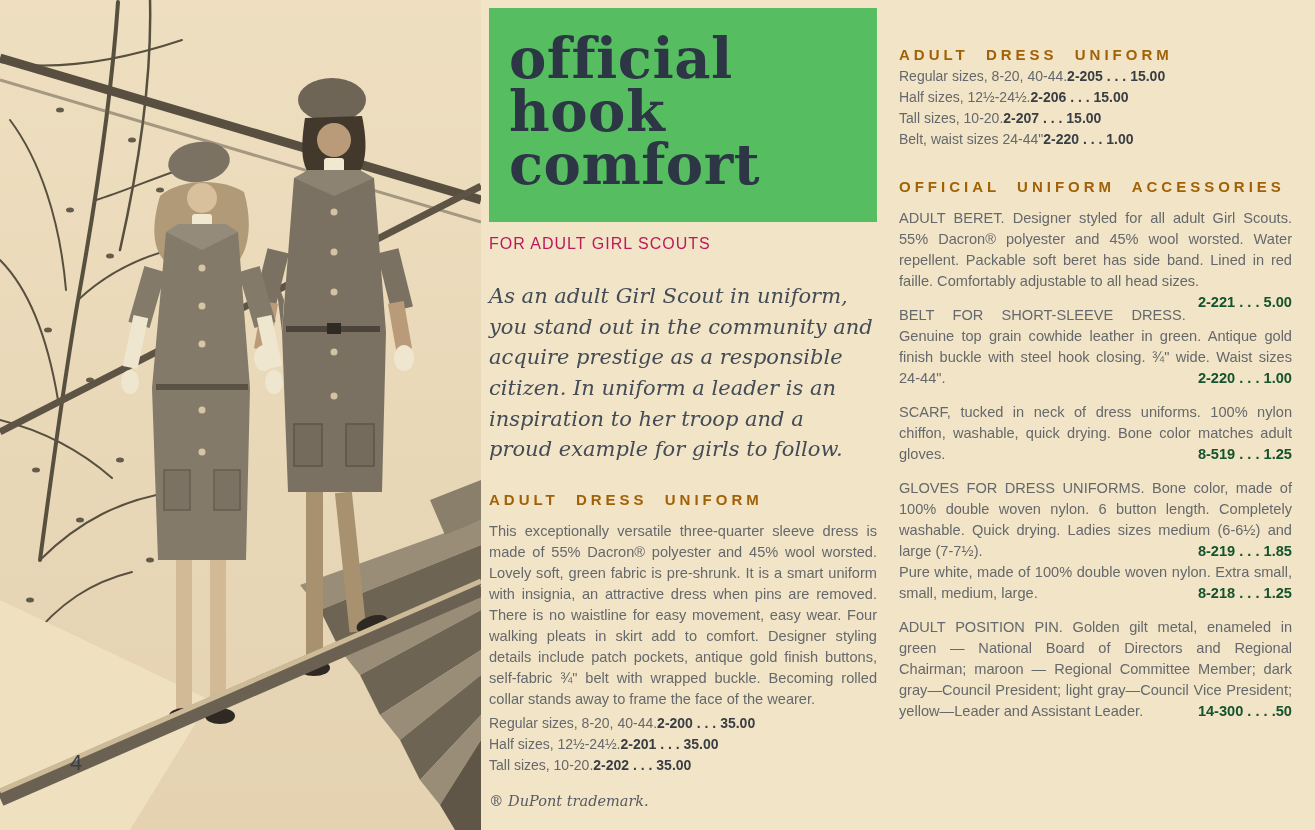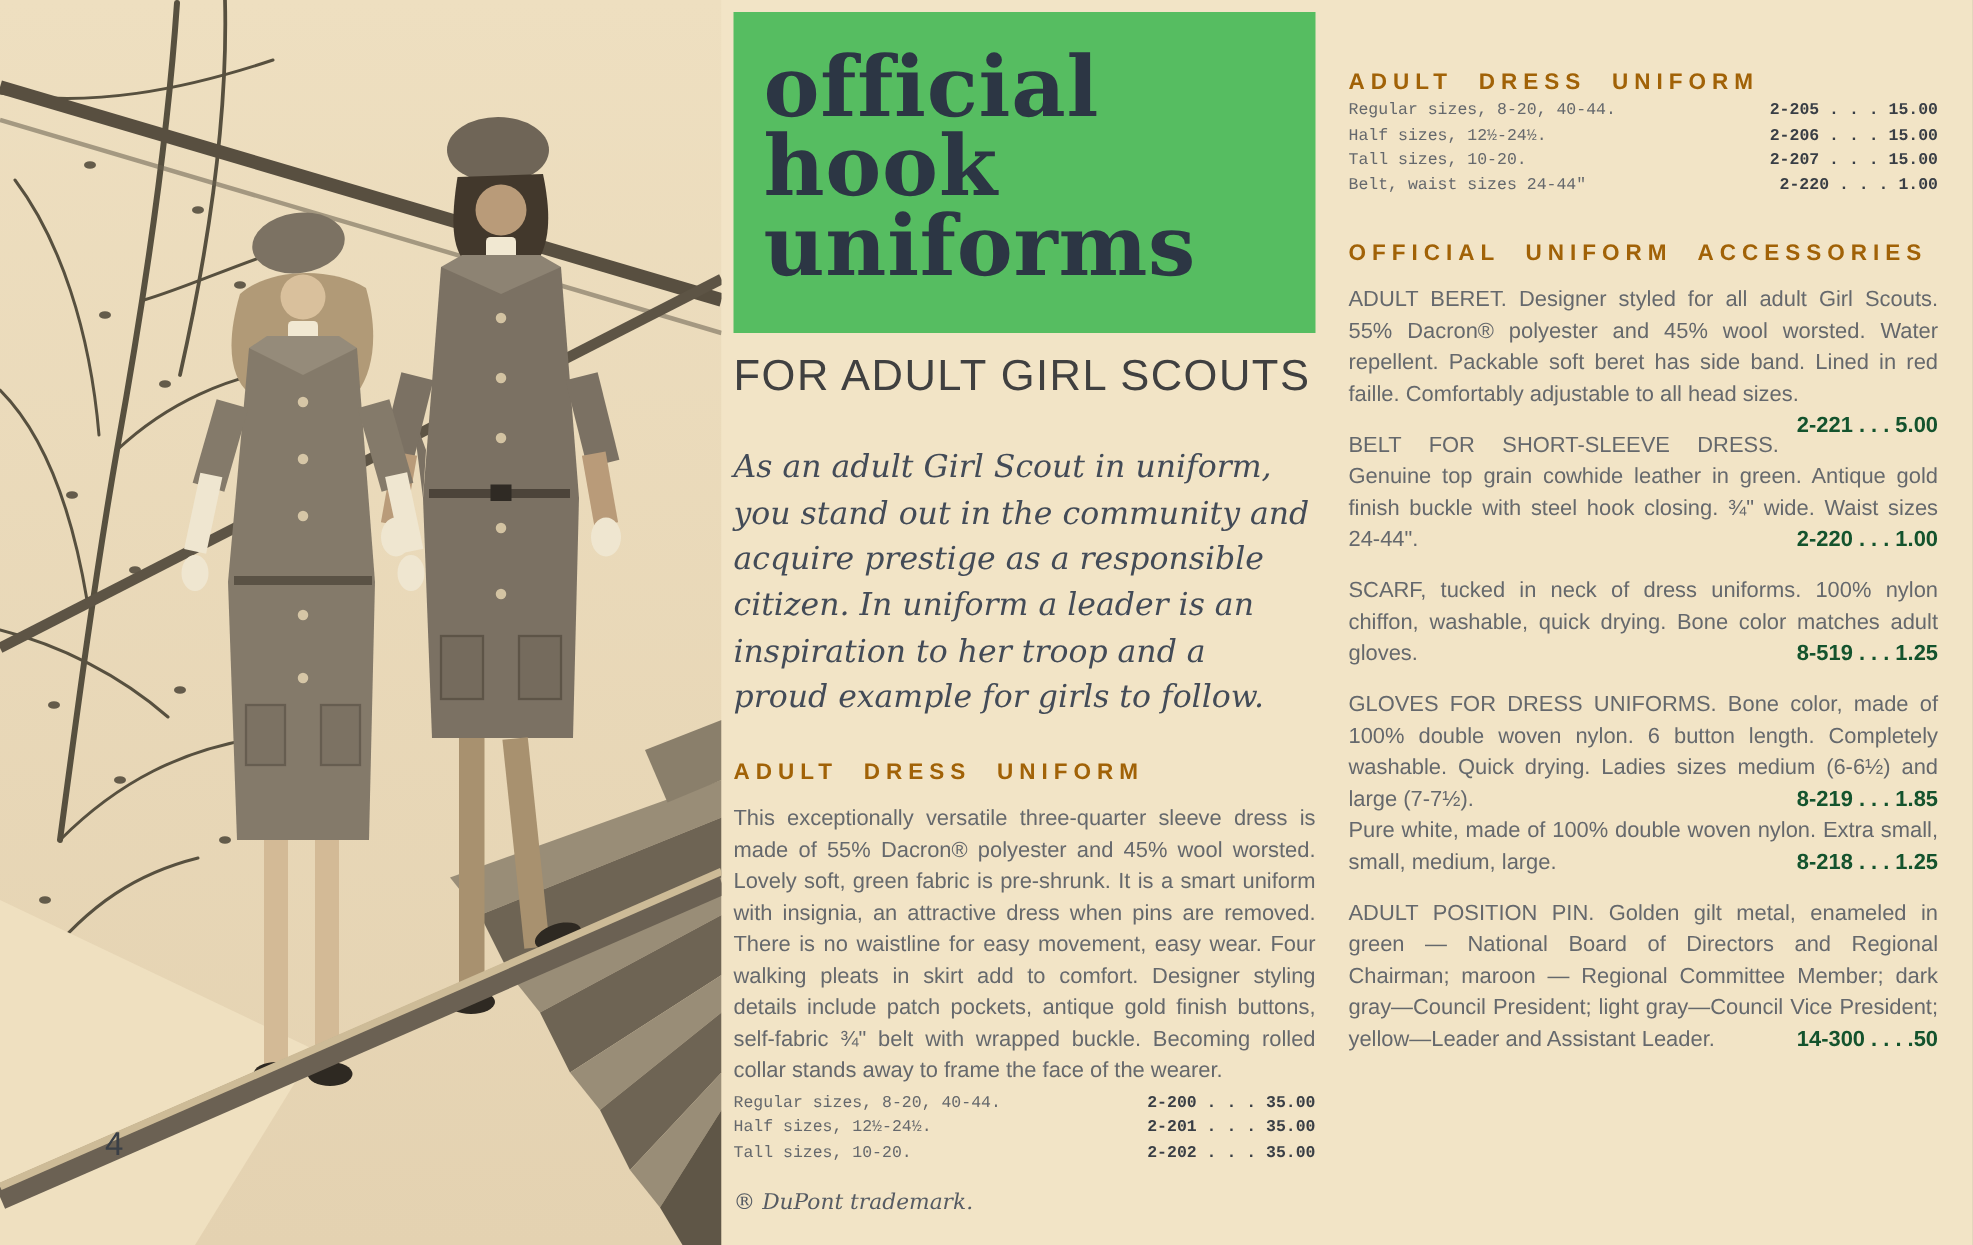--- a/index.html
+++ b/index.html
@@ -21,42 +21,42 @@
   
   .green-box {
     width:388px; height:214px; background:#56bd61;
     padding:24px 16px 0 20px;
   }
   .title-line {
     font-family:"DejaVu Serif", serif; font-weight:bold;
     font-size:56px; line-height:0.95; color:#2c3644; letter-spacing:0.5px;
   }
   .subtitle {
-    margin-top:13px; font-size:29px; color:#404040; letter-spacing:1px;
+    margin-top:13px; font-size:16px; color:#be185d; letter-spacing:1px;
   }
   .intro {
     margin-top:28px; padding-right:4px;
     font-family:"DejaVu Serif", serif; font-style:italic;
     font-size:21px; line-height:1.46; color:#434b57;
   }
   
   .sec-heading {
     font-size:15px; font-weight:bold; color:#a16207;
     letter-spacing:4px; word-spacing:9px;
   }
   .body-text {
     margin-top:13px; font-size:14.6px; line-height:1.44;
     color:#65686c; text-align:justify;
   }
   .mt26 { margin-top:26px; }
   .mt28 { margin-top:28px; }
   .size-rows { margin-top:3px; }
   .size-row {
-    display:flex; justify-content:space-between;
-    font-size:11px; line-height:1.5; color:#65686c;font-family:Liberation Mono, monospace;
+    display:flex; 
+    font-size:14px; line-height:1.5; color:#65686c;
   }
   .size-row .price { font-weight:bold; color:#393e45; }
   .item {
     margin-top:13px; font-size:14.6px; line-height:1.44;
     color:#65686c; text-align:justify;
   }
   .item .inline-price {
     float:right; font-weight:bold; color:#14532d; padding-left:12px;
   }
   .item-part2 { margin-top:0; }
@@ -192,21 +192,21 @@
         <line x1="0" y1="791" x2="481" y2="581" stroke="#cdbb97" stroke-width="5"></line>
       </g>
     </svg>
     <div class="page-num">4</div>
   </div>
 
   <div class="col-mid">
     <div class="green-box">
       <div class="title-line">official</div>
       <div class="title-line">hook</div>
-      <div class="title-line">uniforms</div>
+      <div class="title-line">comfort</div>
     </div>
     <div class="subtitle">FOR ADULT GIRL SCOUTS</div>
 
     <p class="intro">As an adult Girl Scout in uniform, you stand out in the community and acquire prestige as a responsible citizen. In uniform a leader is an inspiration to her troop and a proud example for girls to follow.</p>
 
     <div class="sec-heading mt26">ADULT DRESS UNIFORM</div>
     <p class="body-text">This exceptionally versatile three-quarter sleeve dress is made of 55% Dacron® polyester and 45% wool worsted. Lovely soft, green fabric is pre-shrunk. It is a smart uniform with insignia, an attractive dress when pins are removed. There is no waistline for easy movement, easy wear. Four walking pleats in skirt add to comfort. Designer styling details include patch pockets, antique gold finish buttons, self-fabric ¾" belt with wrapped buckle. Becoming rolled collar stands away to frame the face of the wearer.</p>
     <div class="size-rows">
       <div class="size-row">
         <span>Regular sizes, 8-20, 40-44.</span>

